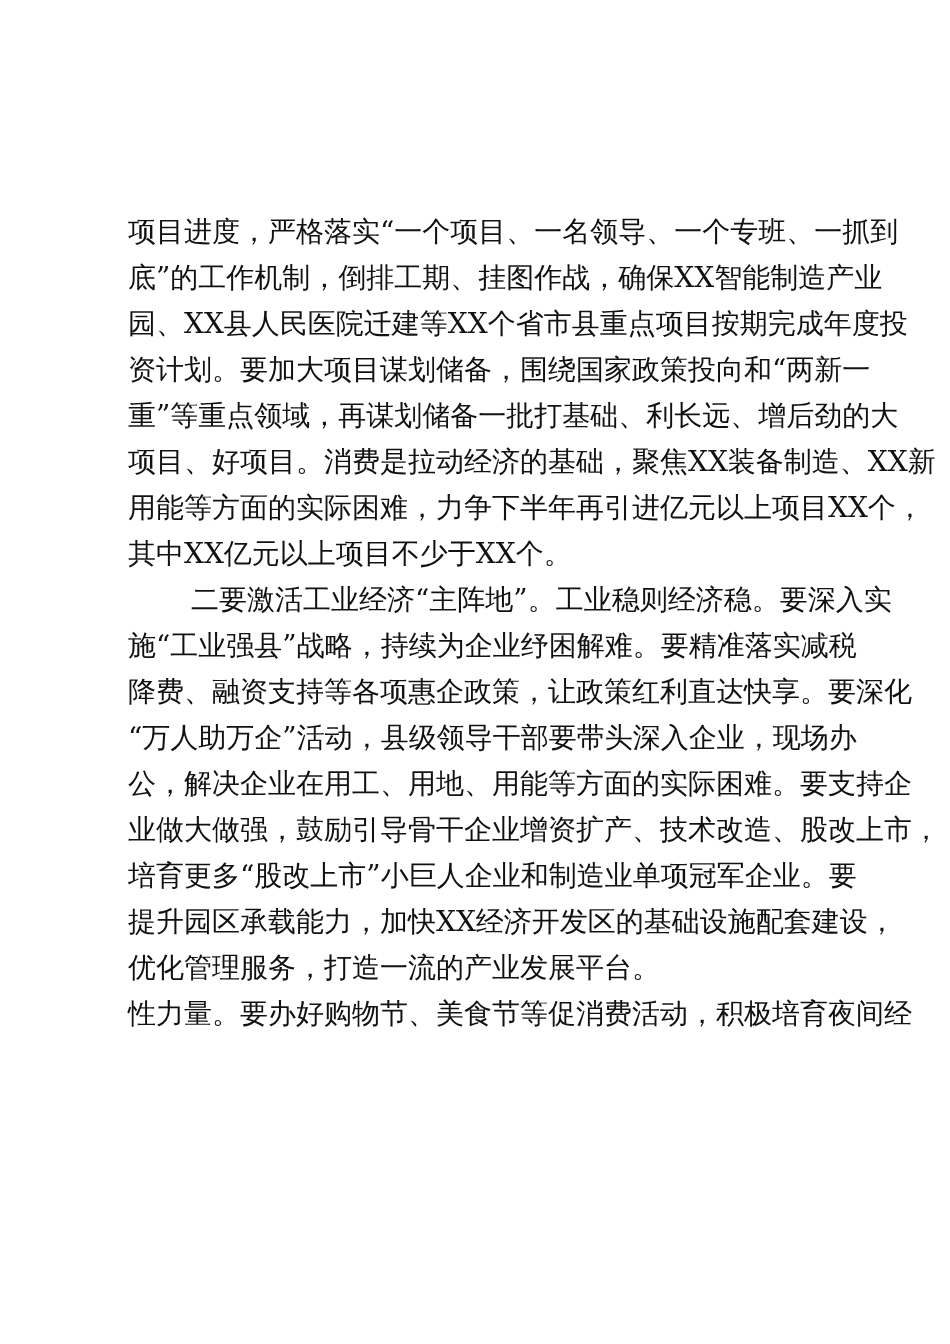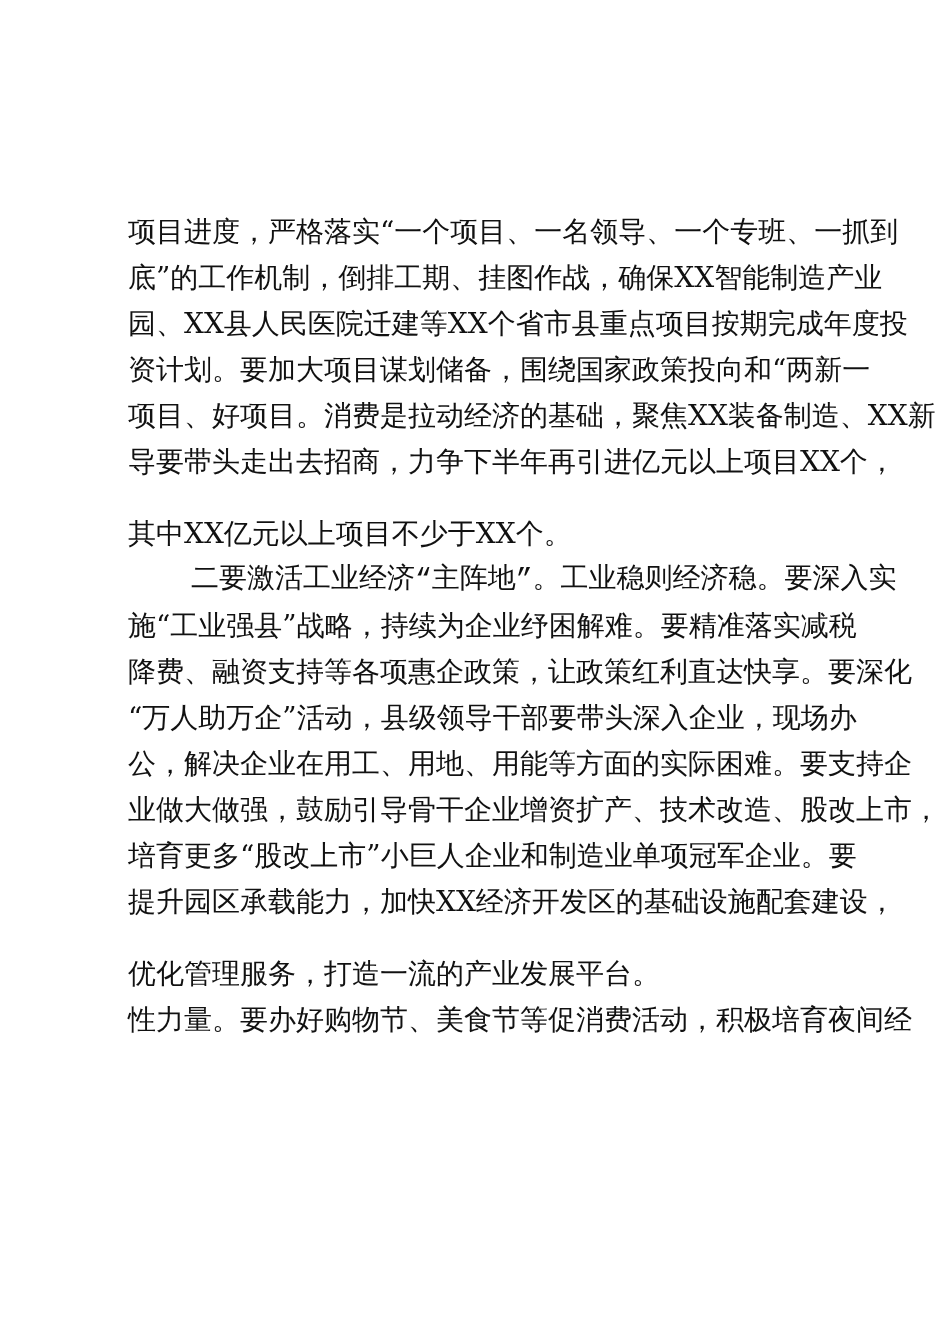--- a/index.html
+++ b/index.html
@@ -34,40 +34,39 @@
       height: 46px;
       line-height: 40px;
       white-space: nowrap;
       text-align: justify;
       text-align-last: justify;
       letter-spacing: 0px;
     }
     .line.last {
       text-align: center;
       text-align-last: left;
-      margin-top: 26px;
     }
     .line.indent {
       padding-left: 63px;
-      font-family: Liberation Mono, monospace;
     }
   </style>
 </head>
 <body>
 
 <div class="page">
   <div class="content">
 
     <div>
       <div class="line">项目进度，严格落实“一个项目、一名领导、一个专班、一抓到</div>
       <div class="line">底”的工作机制，倒排工期、挂图作战，确保XX智能制造产业</div>
       <div class="line">园、XX县人民医院迁建等XX个省市县重点项目按期完成年度投</div>
       <div class="line">资计划。要加大项目谋划储备，围绕国家政策投向和“两新一</div>
+      <div class="line">重”等重点领域，再谋划储备一批打基础、利长远、增后劲的大</div>
       <div class="line">项目、好项目。消费是拉动经济的基础，聚焦XX装备制造、XX新</div>
-      <div class="line">导要带头走出去招商，力争下半年再引进亿元以上项目XX个，</div>
+      <div class="line">用能等方面的实际困难，力争下半年再引进亿元以上项目XX个，</div>
       <div class="line last">其中XX亿元以上项目不少于XX个。</div>
     </div>
 
     <div>
       <div class="line indent">二要激活工业经济“主阵地”。工业稳则经济稳。要深入实</div>
       <div class="line">施“工业强县”战略，持续为企业纾困解难。要精准落实减税</div>
       <div class="line">降费、融资支持等各项惠企政策，让政策红利直达快享。要深化</div>
       <div class="line">“万人助万企”活动，县级领导干部要带头深入企业，现场办</div>
       <div class="line">公，解决企业在用工、用地、用能等方面的实际困难。要支持企</div>
       <div class="line">业做大做强，鼓励引导骨干企业增资扩产、技术改造、股改上市，</div>

